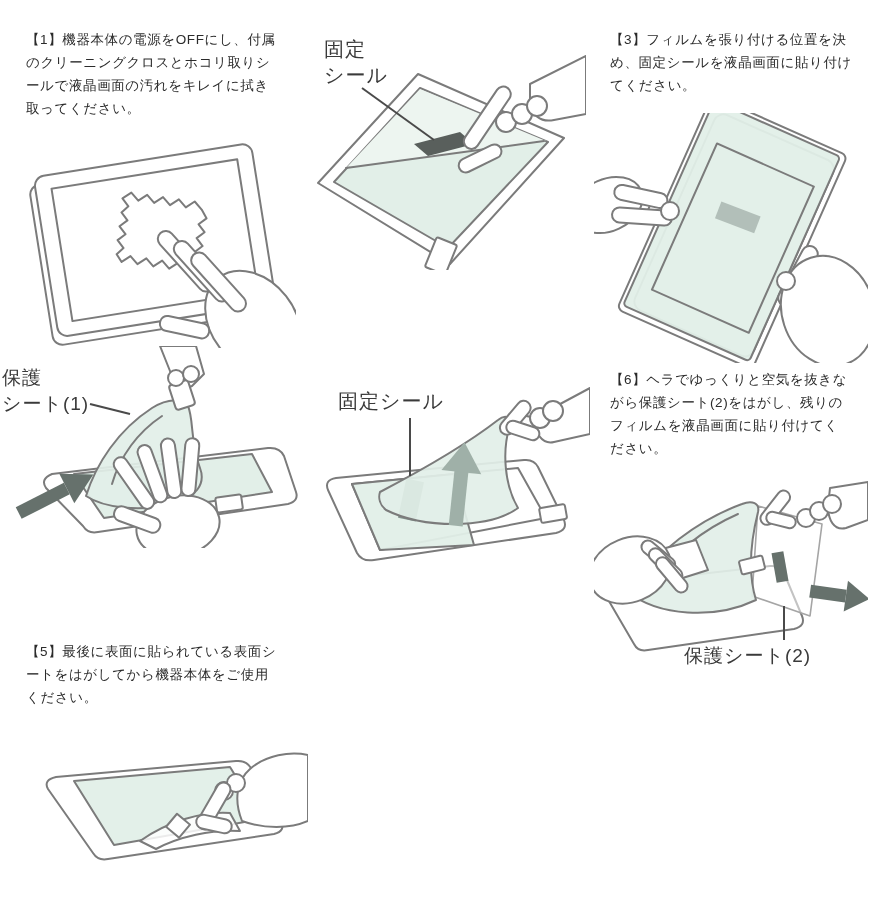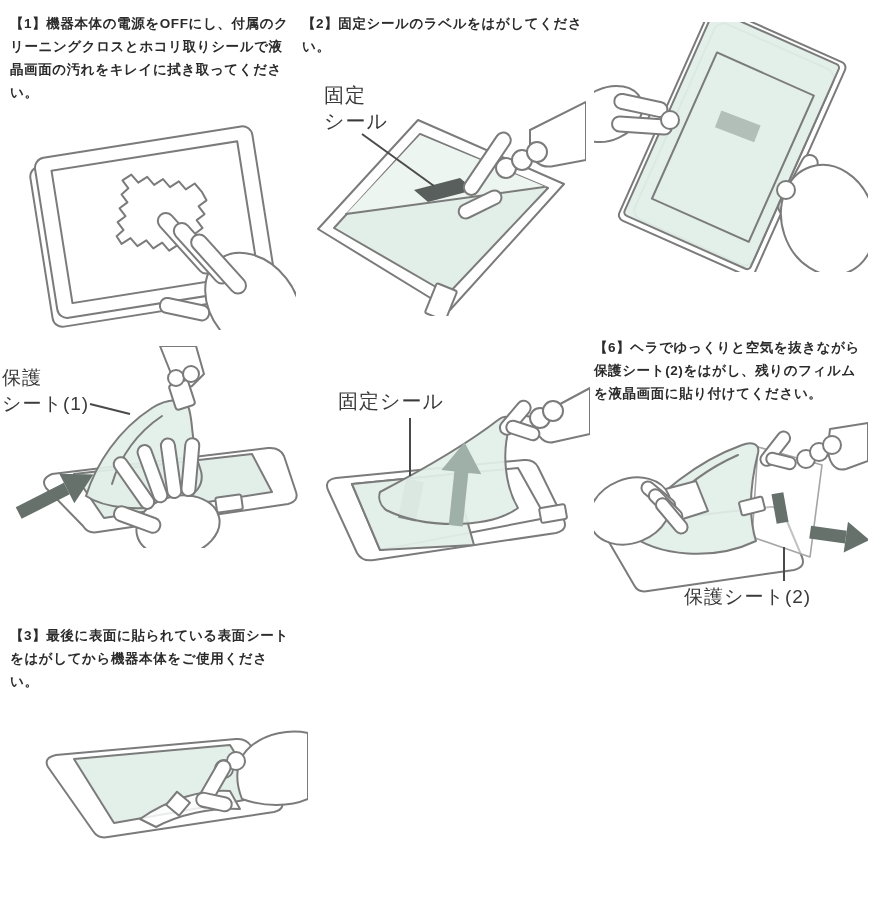--- a/index.html
+++ b/index.html
@@ -4,27 +4,27 @@
 <style>
   :root{
     --line:#7b7b7b; --text:#2b2b2b; --film:#e2efe8; --film_light:#edf5f0;
     --arrow_dark:#66716c; --arrow_light:#9fb0a8; --seal_dark:#595f5c;
     --seal_mid:#b2bfb9; --seal_film:#83938d; --sheet_line:#a5a5a5;
   }
   html,body{margin:0;padding:0;background:#fff;}
   body{font-family:"Liberation Sans","DejaVu Sans",sans-serif;}
   .sheet{position:relative;width:871px;height:903px;background:#fff;overflow:hidden;}
   .step{position:absolute;}
-  .step-text{margin:0;font-size:13.5px;line-height:23px;letter-spacing:.6px;color:var(--text);font-weight:bold;}
+  .step-text{margin:16px;font-size:13.5px;line-height:23px;letter-spacing:.6px;color:var(--text);}
   .s1{left:10px;top:12px;width:286px;}
   .s2{left:302px;top:12px;width:284px;}
   .s3{left:594px;top:12px;width:274px;}
   .s4{left:10px;top:338px;width:286px;}
   .s5{left:302px;top:338px;width:284px;}
-  .s6{left:594px;top:336px;width:274px;}
+  .s6{left:594px;top:352px;width:274px;}
   .s7{left:10px;top:624px;width:286px;}
   svg.fig{display:block;}
   .ln{fill:none;stroke:var(--line);stroke-width:2;stroke-linecap:round;stroke-linejoin:round;}
   .wf{fill:#fff;stroke:var(--line);stroke-width:2;stroke-linecap:round;stroke-linejoin:round;}
   .gf{fill:var(--film);stroke:var(--line);stroke-width:2;stroke-linejoin:round;}
   .gf2{fill:var(--film);fill-opacity:.92;stroke:var(--line);stroke-width:2;stroke-linejoin:round;}
   .shln{fill:#fff;fill-opacity:.55;stroke:var(--sheet_line);stroke-width:1.6;stroke-linejoin:round;}
   .sealD{fill:var(--seal_dark);}
   .sealM{fill:var(--seal_mid);}
   .sealF{fill:var(--seal_film);}
@@ -54,21 +54,20 @@
         <ellipse class="wf" cx="243" cy="186" rx="42" ry="56" transform="rotate(-38 243 186)"></ellipse>
         <rect class="wf" x="188" y="150" width="15" height="50" rx="7" transform="rotate(-78 195 196)"></rect>
         <rect class="wf" x="192" y="78" width="16" height="76" rx="8" transform="rotate(-42 200 152)"></rect>
         <rect class="wf" x="208" y="88" width="16" height="76" rx="8" transform="rotate(-42 216 162)"></rect>
         <rect class="wf" x="224" y="100" width="16" height="74" rx="8" transform="rotate(-42 232 172)"></rect>
       </g>
     </svg>
   </section>
 
   <section class="step s2">
-    <p class="step-text">【2】固定シールのラベルをはがしてください。</p>
     <svg class="fig" width="284" height="252" viewBox="0 0 284 252" style="margin-top:6px;">
       <g>
         <polygon class="wf" points="116,56 262,120 148,246 16,165"></polygon>
         <polygon class="gf" points="118,70 246,124 146,230 32,164"></polygon>
         <polygon fill="var(--film_light)" points="118,71 244,123 45,149"></polygon>
         <line class="ln" x1="44" y1="150" x2="242" y2="123"></line>
         <rect class="wf" x="128" y="222" width="22" height="32" rx="2" transform="rotate(22 139 238)"></rect>
       </g>
       <g>
         <polygon class="sealD" points="112,126 158,114 172,126 126,138"></polygon>
@@ -83,20 +82,21 @@
       </g>
       <g>
         <text class="lbl" x="22" y="38">固定</text>
         <text class="lbl" x="22" y="64">シール</text>
         <line class="ldr" x1="60" y1="70" x2="132" y2="122"></line>
       </g>
     </svg>
   </section>
 
   <section class="step s3">
+    <p class="step-text">【3】フィルムを張り付ける位置を決め、固定シールを液晶画面に貼り付けてください。</p>
     <svg class="fig" width="274" height="250" viewBox="0 0 274 250" style="margin-top:10px;">
       <g transform="rotate(24 140 130)">
         <rect class="wf" x="60" y="4" width="148" height="234" rx="6"></rect>
         <rect class="wf" x="72" y="16" width="130" height="214" rx="10"></rect>
         <rect class="gf" x="64" y="8" width="138" height="224" rx="4" fill-opacity="0.95"></rect>
         <rect class="ln" x="84" y="46" width="106" height="160"></rect>
         <rect class="sealM" x="112" y="96" width="42" height="18" transform="rotate(-3 133 105)"></rect>
         <rect class="wf" x="48" y="126" width="24" height="14"></rect>
       </g>
       <g>
@@ -218,21 +218,21 @@
         <polygon points="252,103 252,134 276,118"></polygon>
       </g>
       <g>
         <text class="lbl2" x="90" y="186">保護シート(2)</text>
         <line class="ldr" x1="190" y1="130" x2="190" y2="164"></line>
       </g>
     </svg>
   </section>
 
   <section class="step s7">
-    <p class="step-text">【3】最後に表面に貼られている表面シートをはがしてから機器本体をご使用ください。</p>
+    <p class="step-text">【5】最後に表面に貼られている表面シートをはがしてから機器本体をご使用ください。</p>
     <svg class="fig" width="280" height="148" viewBox="0 0 280 148" style="margin-top:10px;margin-left:18px;">
       <g>
         <path class="wf" d="M28,52 L208,36 Q218,35 223,43 L253,96 Q258,106 246,109 L80,134 Q70,136 65,128 L20,64 Q15,55 28,52 Z"></path>
         <polygon class="gf" points="46,56 202,42 234,94 86,120" fill-opacity="0.95"></polygon>
       </g>
       <g>
         <path class="wf" fill-opacity="0.85" d="M112,116 C140,96 176,86 202,88 L212,106 C184,104 150,112 128,124 Z"></path>
         <rect class="wf" x="142" y="92" width="17" height="17" transform="rotate(40 150 100)"></rect>
       </g>
       <g>

